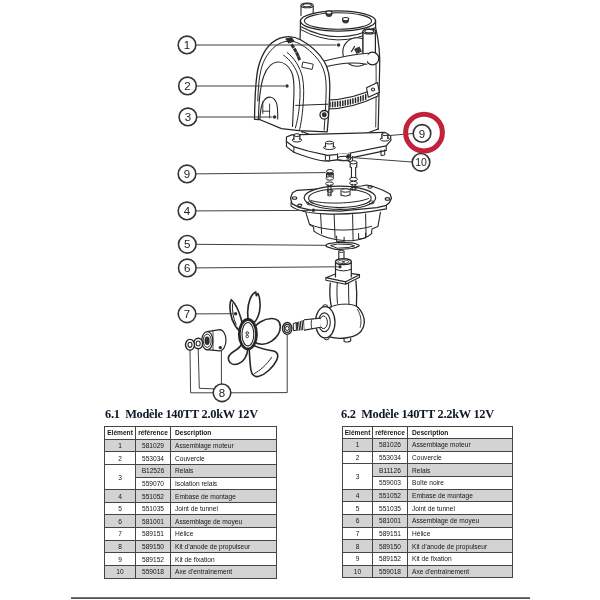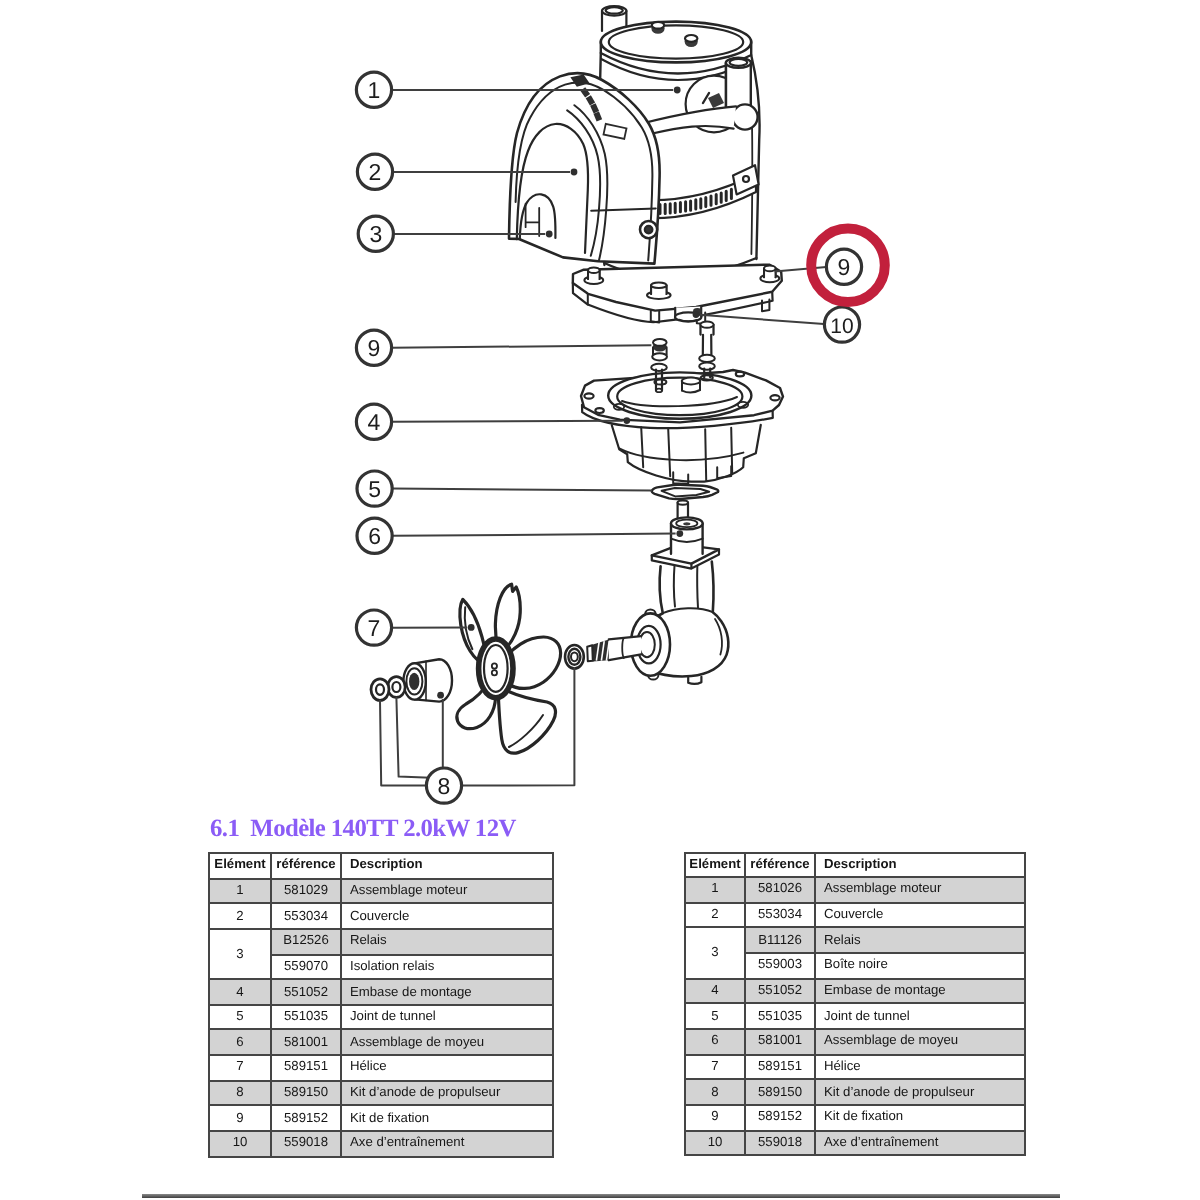--- a/index.html
+++ b/index.html
@@ -1,18 +1,18 @@
 <!DOCTYPE html>
 <html><head>
 <meta charset="utf-8">
 <style>
 html,body{margin:0;padding:0;background:#fff;}
 #page{position:relative;-webkit-font-smoothing:antialiased;width:600px;height:600px;background:#fff;overflow:hidden;font-family:"Liberation Sans",sans-serif;}
 svg{position:absolute;top:0;left:0;}
-.title{position:absolute;font-family:"Liberation Serif",serif;font-weight:bold;font-size:12.4px;color:#8b5cf6;white-space:nowrap;letter-spacing:-0.3px;}
+.title{position:absolute;font-family:"Liberation Serif",serif;font-weight:bold;font-size:12.4px;color:#0f172a;white-space:nowrap;letter-spacing:-0.3px;}
 table.parts{position:absolute;border-collapse:collapse;table-layout:fixed;}
 table.parts td{border:1px solid #454545;font-size:6.6px;color:#161616;padding:0;text-align:center;vertical-align:middle;overflow:hidden;white-space:nowrap;}
 table.parts td.d{text-align:left;padding-left:4px;}
 table.parts tr{height:12.65px;}
 table.parts tr.hd td{font-weight:bold;background:#fff;}
 table.parts tr.g td{background:#d3d3d3;}
 table.parts tr.g td.sp{background:#fff;}
 #rule{position:absolute;left:71px;top:596.6px;width:459px;height:2px;background:linear-gradient(#8a8a8a,#3f3f3f);}
 </style>
 </head>
@@ -232,20 +232,21 @@
 <circle cx="222" cy="392.8" r="8.8" fill="#fff" stroke="#333" stroke-width="1.6"></circle>
 <text x="222" y="396.90000000000003" font-size="11.5" text-anchor="middle" fill="#1d1d1d" font-family="Liberation Sans,sans-serif">8</text>
 <circle cx="422" cy="133.4" r="8.8" fill="#fff" stroke="#333" stroke-width="1.6"></circle>
 <text x="422" y="137.5" font-size="11.5" text-anchor="middle" fill="#1d1d1d" font-family="Liberation Sans,sans-serif">9</text>
 <circle cx="421" cy="162.3" r="8.8" fill="#fff" stroke="#333" stroke-width="1.6"></circle>
 <text x="421" y="166.4" font-size="10.5" text-anchor="middle" fill="#1d1d1d" font-family="Liberation Sans,sans-serif">10</text>
 <circle cx="424" cy="132.6" r="18.4" fill="none" stroke="#c2203c" stroke-width="5"></circle>
     </svg>
 
 <div class="title" style="left:105px;top:407px;">6.1&nbsp; Modèle 140TT 2.0kW 12V</div>
+<div class="title" style="left:341px;top:407px;">6.2&nbsp; Modèle 140TT 2.2kW 12V</div>
 
 <table class="parts" style="left:104px;top:426px;width:172px;">
 <colgroup>
         <col style="width:31px">
         <col style="width:35px">
         <col style="width:106px">
       </colgroup>
 <tbody>
         <tr class="hd">
           <td>Elément</td>

